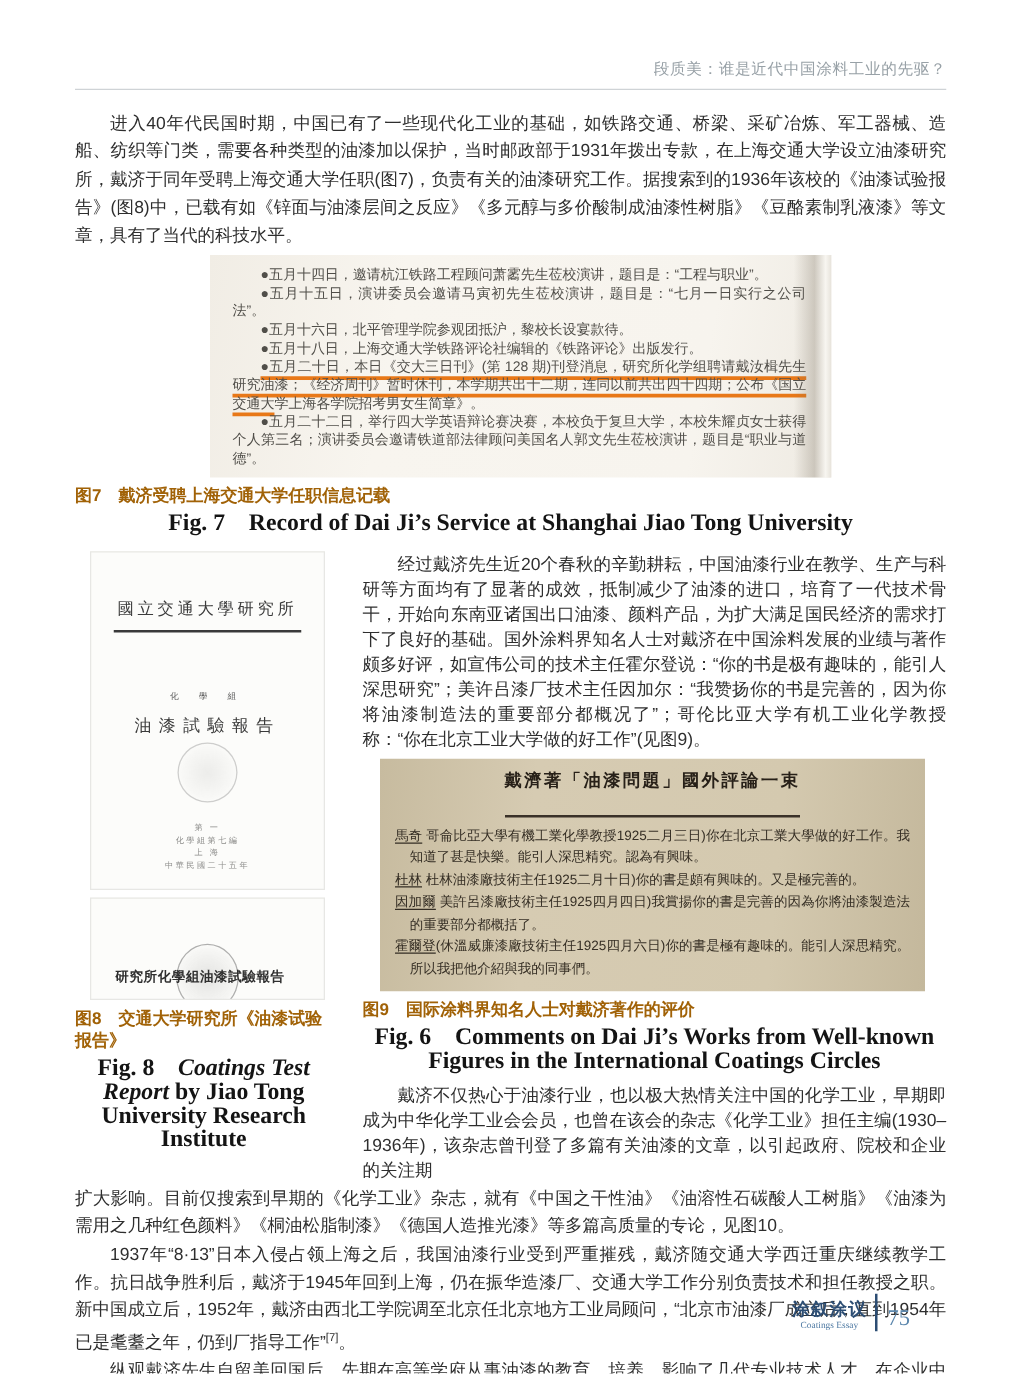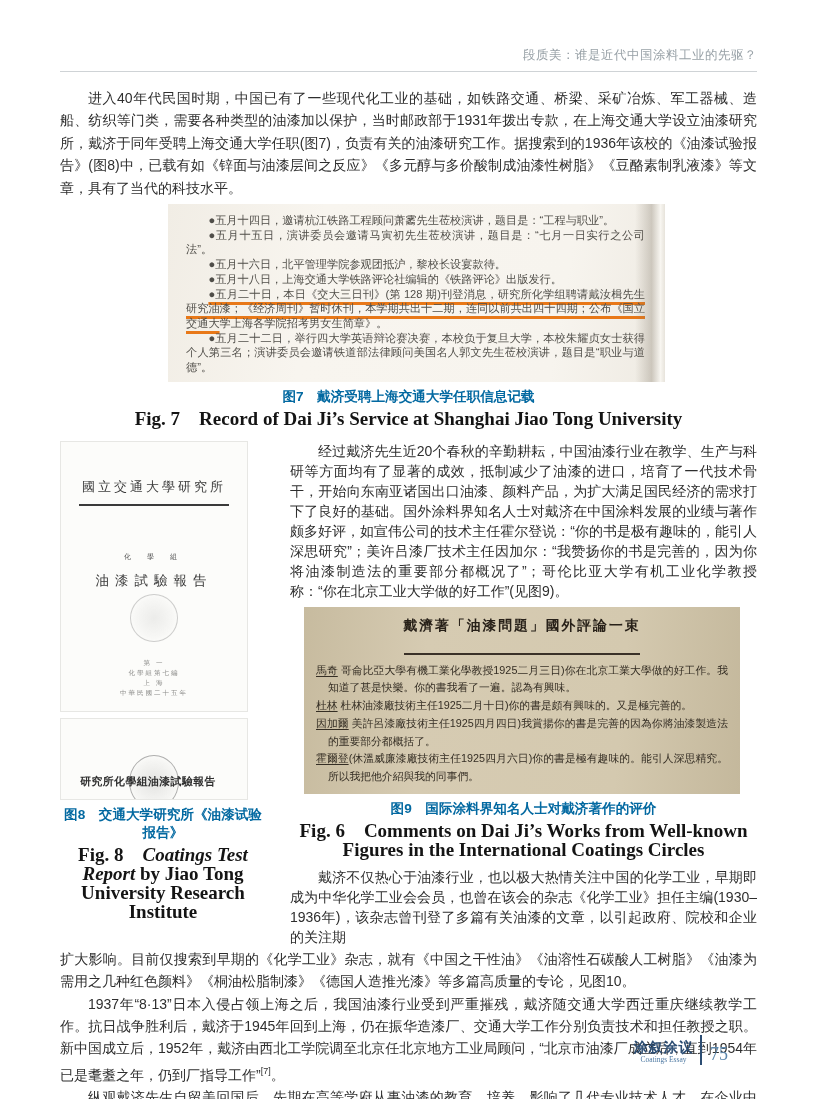--- a/index.html
+++ b/index.html
@@ -24,32 +24,32 @@
     position:relative; margin:5px 0 4px 108px; width:497px; box-sizing:border-box;
     padding:9px 20px 7px 18px;
     background:linear-gradient(100deg,#f1ede5 0%,#f8f5ef 30%,#f7f4ee 78%,#eeeae2 100%);
   }
   .fig7-edge { position:absolute; top:0; right:0; width:30px; height:100%; pointer-events:none;
     background:linear-gradient(to right, rgba(255,255,255,0) 0%, rgba(122,112,96,0.30) 55%, rgba(248,246,241,0.95) 85%, #e7e3db 100%); }
   .fig7-entry { margin:0; text-indent:2em; font-size:11.2px; line-height:14.7px; color:#504e49; text-align:justify; }
   .fig7-hl { text-decoration-line:underline; text-decoration-color:#e87818; text-decoration-thickness:2.5px; text-underline-offset:4px; }
 
   
-  .cap-cn { font-weight:bold; font-size:13.6px; line-height:18px; text-align:center; color:#0369a1; margin-top:6px; }
+  .cap-cn { font-weight:bold; font-size:13.6px; line-height:18px; text-align:left; color:#a16207; margin-top:6px; }
   .cap-en { font-weight:bold; font-size:19px; line-height:19px; text-align:center; color:#141414; margin-top:3px;
     font-family:"Liberation Serif", serif; }
   .cap-en i { font-style:italic; }
 
   
   .twocol { display:flex; margin-top:13px; }
   .col-left { width:206px; flex:none; }
   .col-right { flex:1; margin-left:24px; }
 
   
-  .scan { width:188px; background:#fcfcfa; border:1px solid #e7e7e4; box-sizing:border-box; overflow:hidden; }
+  .scan { width:188px; margin-left:12px; background:#fcfcfa; border:1px solid #e7e7e4; box-sizing:border-box; overflow:hidden; }
   .scan-a { height:271px; }
   .scan-b { height:82px; margin-top:6px; position:relative; }
   .scan-title { margin-top:36px; text-align:center; font-size:13px; letter-spacing:3px; color:#3c3c3c; }
   .scan-rule { width:150px; border-top:2px solid #3a3a3a; margin:8px auto 0 auto; }
   .scan-group { margin-top:46px; text-align:center; font-size:7px; letter-spacing:7px; color:#5a5a5a; }
   .scan-main { margin-top:10px; text-align:center; font-size:13.5px; letter-spacing:6px; color:#3a3a3a; }
   .scan-stamp { width:46px; height:46px; margin:4px auto 0 auto; border-radius:50%;
     border:1px solid rgba(120,120,120,0.35);
     background:radial-gradient(circle, rgba(140,140,140,0.14) 0%, rgba(140,140,140,0.04) 60%, transparent 75%); }
   .scan-imprint { margin-top:16px; text-align:center; }
@@ -145,21 +145,21 @@
 
       <div class="col-right">
         <p class="body-text col-text indent">经过戴济先生近20个春秋的辛勤耕耘，中国油漆行业在教学、生产与科研等方面均有了显著的成效，抵制减少了油漆的进口，培育了一代技术骨干，开始向东南亚诸国出口油漆、颜料产品，为扩大满足国民经济的需求打下了良好的基础。国外涂料界知名人士对戴济在中国涂料发展的业绩与著作颇多好评，如宣伟公司的技术主任霍尔登说：“你的书是极有趣味的，能引人深思研究”；美许吕漆厂技术主任因加尔：“我赞扬你的书是完善的，因为你将油漆制造法的重要部分都概况了”；哥伦比亚大学有机工业化学教授称：“你在北京工业大学做的好工作”(见图9)。</p>
 
         <figure class="fig9">
           <div class="fig9-title-wrap">
             <span class="fig9-title">戴濟著「油漆問題」國外評論一束</span>
           </div>
           <div>
 
-              <p class="fig9-entry"><span class="fig9-name">馬奇</span><span> 哥侖比亞大學有機工業化學教授1925二月三日)你在北京工業大學做的好工作。我知道了甚是快樂。你的書我看了一遍。認為有興味。</span></p>
+              <p class="fig9-entry"><span class="fig9-name">馬奇</span><span> 哥侖比亞大學有機工業化學教授1925二月三日)你在北京工業大學做的好工作。我知道了甚是快樂。能引人深思精究。認為有興味。</span></p>
 
               <p class="fig9-entry"><span class="fig9-name">杜林</span><span> 杜林油漆廠技術主任1925二月十日)你的書是頗有興味的。又是極完善的。</span></p>
 
               <p class="fig9-entry"><span class="fig9-name">因加爾</span><span> 美許呂漆廠技術主任1925四月四日)我賞揚你的書是完善的因為你將油漆製造法的重要部分都概括了。</span></p>
 
               <p class="fig9-entry"><span class="fig9-name">霍爾登</span><span>(休溫威廉漆廠技術主任1925四月六日)你的書是極有趣味的。能引人深思精究。所以我把他介紹與我的同事們。</span></p>
             </div>
         </figure>
 
         <div class="cap-cn">图9　国际涂料界知名人士对戴济著作的评价</div>

